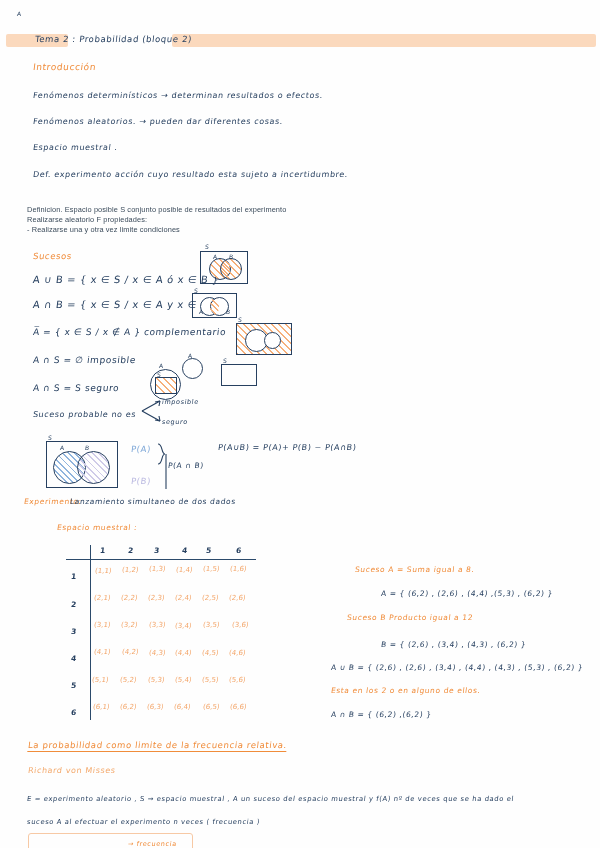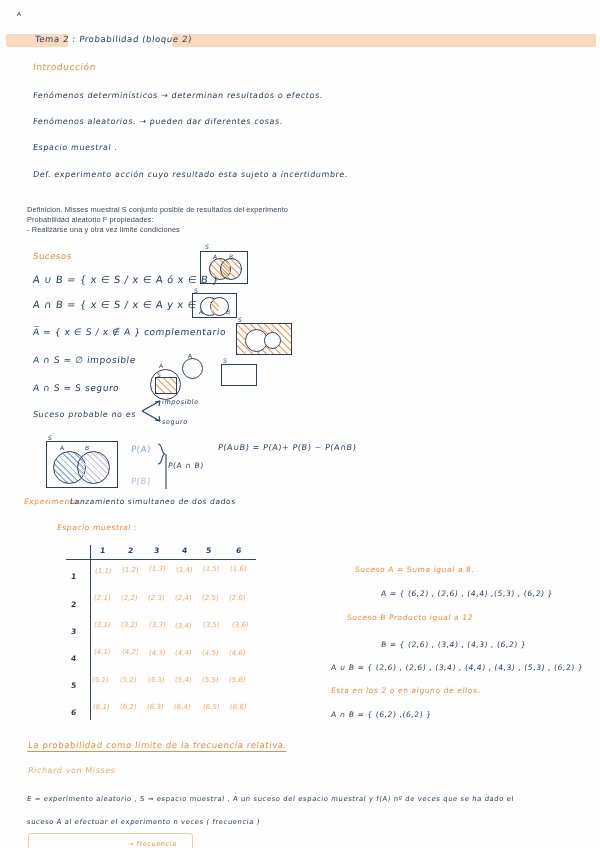--- a/index.html
+++ b/index.html
@@ -65,22 +65,22 @@
   <div class="hl" style="left:172px;top:34px;width:424px;height:13px;"></div>
   <div class="abs hw" style="left:35px;top:34px;font-size:8.5px;">Tema 2 : Probabilidad  (bloque 2)</div>
 
   <div class="abs hw hw-o" style="left:33px;top:62px;font-size:9px;">Introducción</div>
 
   <div class="abs hw" style="left:33px;top:91px;font-size:8px;">Fenómenos  determinísticos  →  determinan  resultados  o  efectos.</div>
   <div class="abs hw" style="left:33px;top:117px;font-size:8px;">Fenómenos  aleatorios.  →  pueden  dar  diferentes  cosas.</div>
   <div class="abs hw" style="left:33px;top:143px;font-size:8px;">Espacio  muestral .</div>
   <div class="abs hw" style="left:33px;top:170px;font-size:8px;">Def. experimento   acción   cuyo  resultado  esta  sujeto  a  incertidumbre.</div>
 
-  <div class="abs typed" style="left:27px;top:205px;">Definicion. Misses muestral S conjunto posible de resultados del experimento</div>
-  <div class="abs typed" style="left:27px;top:215px;">Probabilidad aleatorio F propiedades:</div>
+  <div class="abs typed" style="left:27px;top:205px;">Definicion. Espacio posible S conjunto posible de resultados del experimento</div>
+  <div class="abs typed" style="left:27px;top:215px;">Realizarse aleatorio F propiedades:</div>
   <div class="abs typed" style="left:27px;top:225px;">- Realizarse una y otra vez limite condiciones</div>
 
   <div class="abs hw hw-o" style="left:33px;top:251px;font-size:8.5px;">Sucesos</div>
 
   <div class="abs hw" style="left:33px;top:274px;font-size:10px;">A ∪ B = { x ∈ S / x ∈ A  ó  x ∈ B }</div>
   <div class="abs hw" style="left:33px;top:299px;font-size:10px;">A ∩ B = { x ∈ S / x ∈ A  y  x ∈ B }</div>
   <div class="abs hw" style="left:33px;top:327px;font-size:9px;">A̅ = { x ∈ S / x ∉ A }      complementario</div>
   <div class="abs hw" style="left:33px;top:355px;font-size:9px;">A ∩ S = ∅      imposible</div>
   <div class="abs hw" style="left:33px;top:383px;font-size:9px;">A ∩ S = S      seguro</div>
   <div class="abs hw" style="left:33px;top:410px;font-size:8px;">Suceso  probable   no   es</div>

